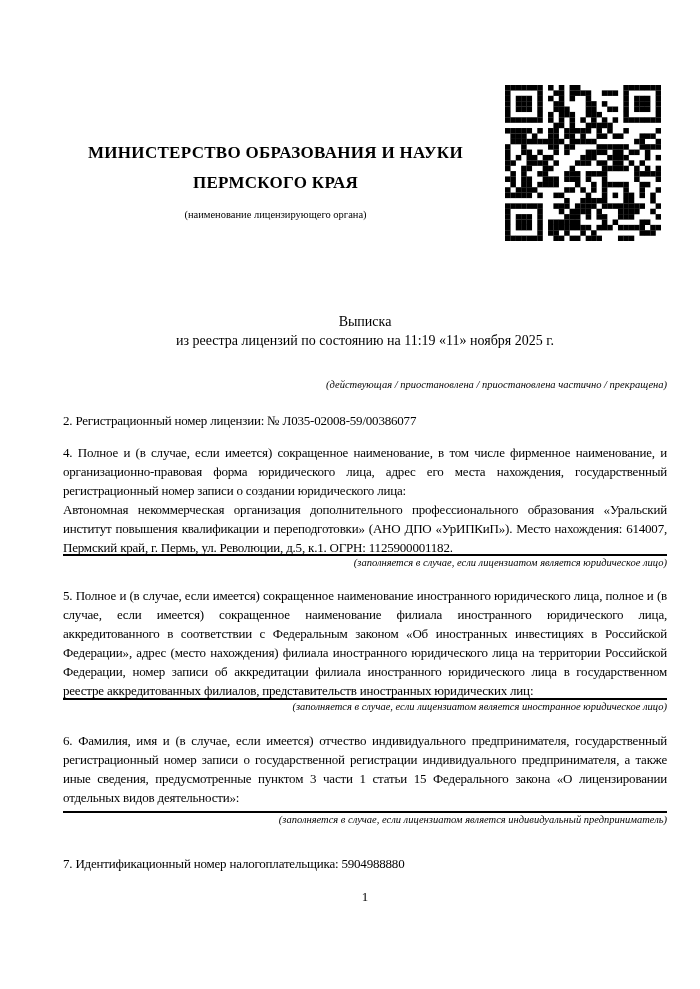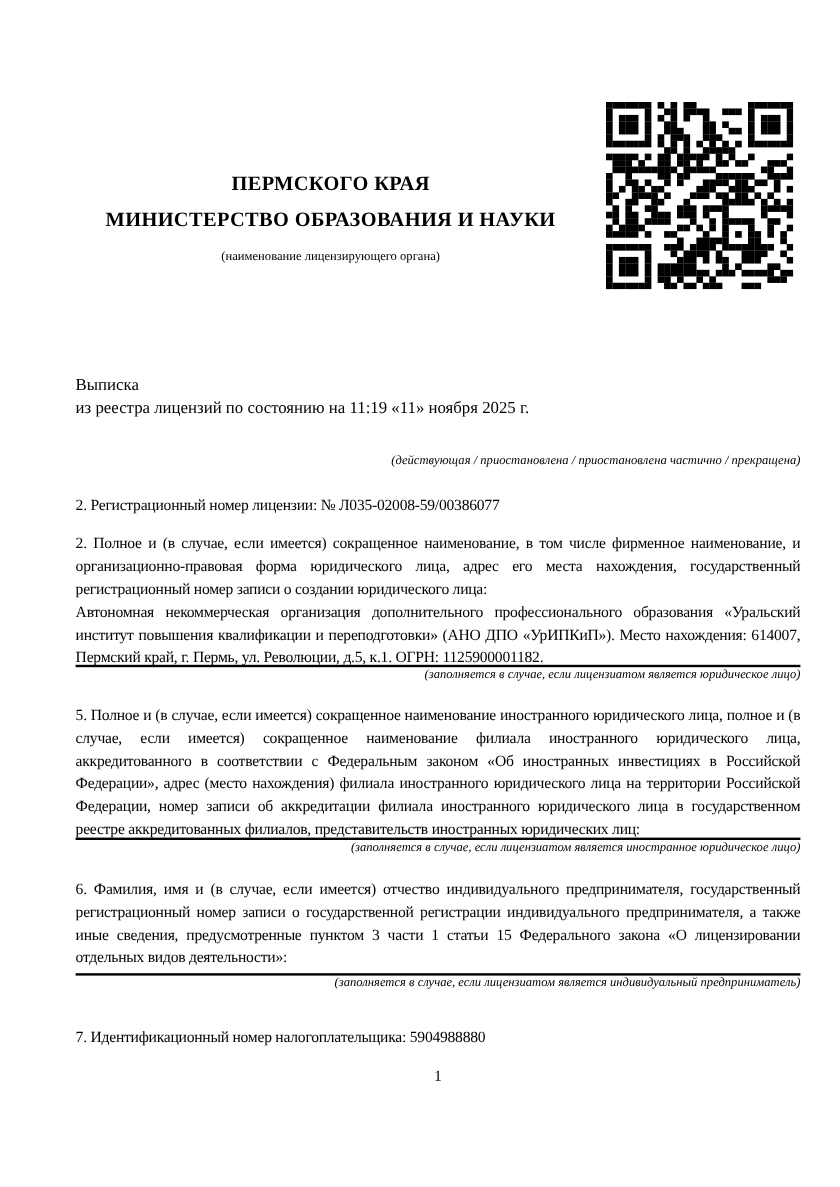--- a/index.html
+++ b/index.html
@@ -8,21 +8,21 @@
     position:relative;box-sizing:border-box;
     padding:0 33px 0 63px;overflow:hidden;
     font-family:"Liberation Serif","DejaVu Serif",serif;color:#000;
   }
   .qr{position:absolute;left:505px;top:85px;width:156px;height:156px;}
   .qr svg{display:block;}
   .ministry{margin-top:138px;width:425px;text-align:center;}
   .ministry .m-line{font-size:17px;line-height:30px;font-weight:bold;white-space:nowrap;letter-spacing:.3px;}
   .small-cap{font-size:10.5px;line-height:14px;}
   .ministry .small-cap{margin-top:10px;}
-  .doc-title{margin-top:90px;font-size:14px;line-height:19px;}
+  .doc-title{margin-top:90px;text-align:center;font-size:14px;line-height:19px;}
   .field{font-size:13px;line-height:19px;letter-spacing:-.2px;}
   .para{text-align:justify;text-align-last:left;}
   .caption{text-align:right;letter-spacing:0;font-style:italic;}
   .rule{border-top:2px solid #000;height:0;width:100%;}
   .f1{margin-top:28px;}
   .f2{margin-top:19px;}
   .f3{margin-top:14px;}
   .f4{margin-top:13px;}
   .f4 .rule{margin-top:-3px;}
   .f5{margin-top:16px;}
@@ -480,41 +480,41 @@
         <rect x="80.69" y="150.62" width="5.53" height="5.53" fill="#000"></rect>
         <rect x="86.07" y="150.62" width="5.53" height="5.53" fill="#000"></rect>
         <rect x="91.45" y="150.62" width="5.53" height="5.53" fill="#000"></rect>
         <rect x="112.97" y="150.62" width="5.53" height="5.53" fill="#000"></rect>
         <rect x="118.34" y="150.62" width="5.53" height="5.53" fill="#000"></rect>
         <rect x="123.72" y="150.62" width="5.53" height="5.53" fill="#000"></rect>
       </svg>
     </div>
 
   <div class="ministry">
+    <div class="m-line">МИНИСТЕРСТВО ОБРАЗОВАНИЯ И НАУКИ</div>
     <div class="m-line">ПЕРМСКОГО КРАЯ</div>
-    <div class="m-line">МИНИСТЕРСТВО ОБРАЗОВАНИЯ И НАУКИ</div>
     <div class="small-cap">(наименование лицензирующего органа)</div>
   </div>
 
   <div class="doc-title">
     <div>Выписка</div>
     <div>из реестра лицензий по состоянию на 11:19 «11» ноября 2025 г.</div>
   </div>
 
   <div class="field f1">
     <div class="small-cap caption">(действующая / приостановлена / приостановлена частично / прекращена)</div>
   </div>
 
   <div class="field f2">
     <div>2. Регистрационный номер лицензии: № Л035-02008-59/00386077</div>
   </div>
 
 
   <div class="field f4">
-    <div class="para">2. Полное и (в случае, если имеется) сокращенное наименование, в том числе фирменное наименование, и организационно-правовая форма юридического лица, адрес его места нахождения, государственный регистрационный номер записи о создании юридического лица:</div>
+    <div class="para">4. Полное и (в случае, если имеется) сокращенное наименование, в том числе фирменное наименование, и организационно-правовая форма юридического лица, адрес его места нахождения, государственный регистрационный номер записи о создании юридического лица:</div>
     <div class="para">Автономная некоммерческая организация дополнительного профессионального образования «Уральский институт повышения квалификации и переподготовки» (АНО ДПО «УрИПКиП»). Место нахождения: 614007, Пермский край, г. Пермь, ул. Революции, д.5, к.1. ОГРН: 1125900001182.</div>
     <div class="rule"></div>
     <div class="small-cap caption">(заполняется в случае, если лицензиатом является юридическое лицо)</div>
   </div>
 
   <div class="field f5">
     <div class="para">5. Полное и (в случае, если имеется) сокращенное наименование иностранного юридического лица, полное и (в случае, если имеется) сокращенное наименование филиала иностранного юридического лица, аккредитованного в соответствии с Федеральным законом «Об иностранных инвестициях в Российской Федерации», адрес (место нахождения) филиала иностранного юридического лица на территории Российской Федерации, номер записи об аккредитации филиала иностранного юридического лица в государственном реестре аккредитованных филиалов, представительств иностранных юридических лиц:</div>
     <div class="para"></div>
     <div class="rule"></div>
     <div class="small-cap caption">(заполняется в случае, если лицензиатом является иностранное юридическое лицо)</div>

